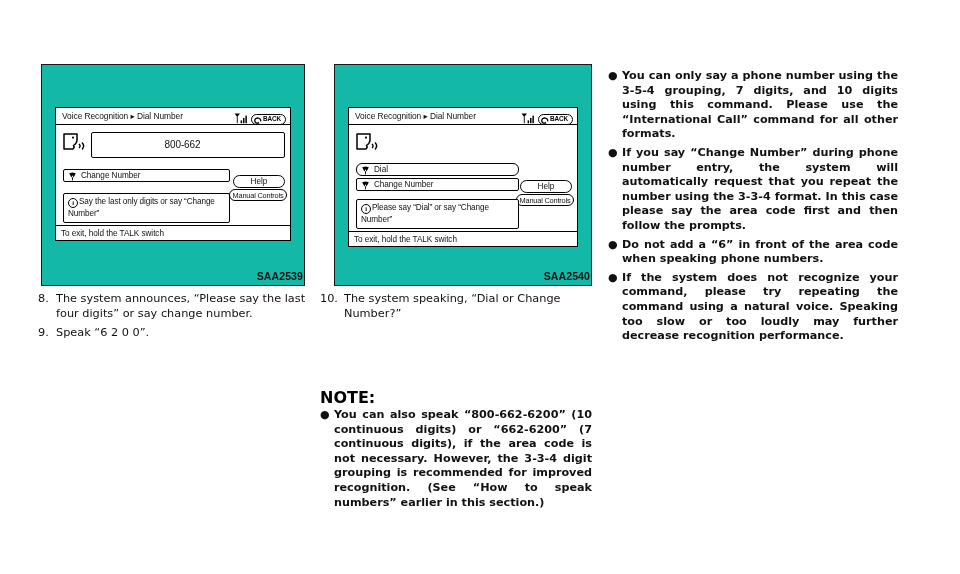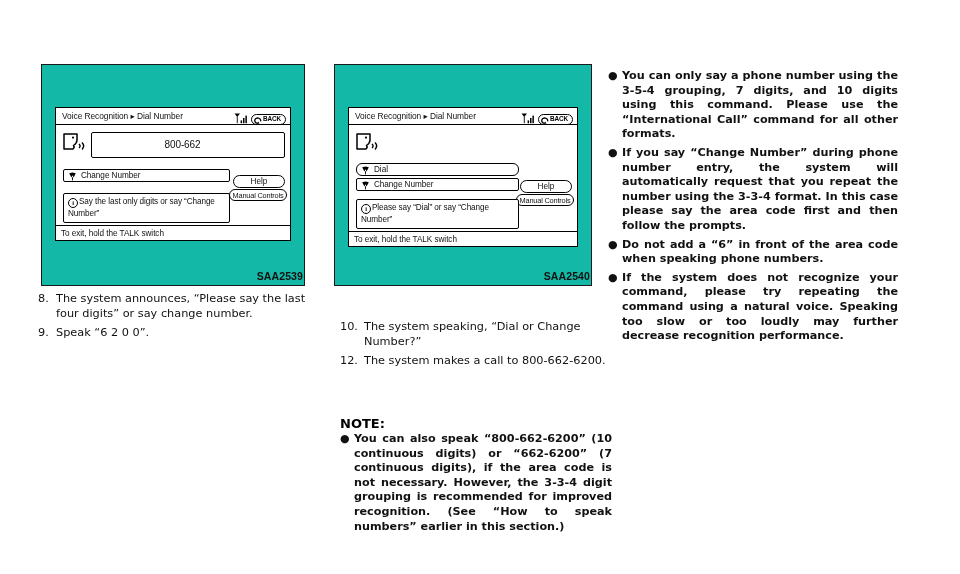--- a/index.html
+++ b/index.html
@@ -17,21 +17,21 @@
   }
 
   
   .page {
     position: absolute;
     left: 0; top: 0;
     width: 960px;
     height: 574px;
   }
   .col-1 { left: 38px;  width: 270px; }
-  .col-2 { left: 340px; width: 272px; margin-top: 28px; }
+  .col-2 { left: 320px; width: 272px; }
   .col-3 { left: 608px; width: 290px; }
 
   
   .figure-box {
     position: absolute;
     top: 64px;
     border: 1.4px solid #1a1a1a;
     background: #14b8a6;
     box-sizing: border-box;
   }
@@ -239,21 +239,21 @@
     text-align: left;
     white-space: nowrap;
   }
   .col-1 .step-num { width: 18px; }
   .col-2 .step-num { width: 24px; }
   .step-text { flex: 1 1 auto; }
   .just { text-align: justify; }
 
   .note-head {
     font-weight: 700;
-    font-size: 13px;
+    font-size: 16px;
     margin-bottom: 1px;
     font-family: "DejaVu Sans", sans-serif;
   }
   .bullets {
     font-family: "DejaVu Sans", sans-serif;
     font-weight: 700;
     font-size: 11.2px;
     line-height: 14.6px;
     color: #111;
   }
@@ -485,24 +485,20 @@
       <span class="step-num">9.</span>
       <span class="step-text">Speak “6 2 0 0”.</span>
     </div>
   </div>
 
   <div class="steps col-2" style="top:292px;">
     <div class="step">
       <span class="step-num">10.</span>
       <span class="step-text">The system speaking, “Dial or Change Number?”</span>
     </div>
-    <div class="step">
-      <span class="step-num">12.</span>
-      <span class="step-text just">The system makes a call to 800-662-6200.</span>
-    </div>
   </div>
 
   <div class="col-2" style="position:absolute; top:388px;">
     <div class="note-head">NOTE:</div>
     <div class="bullets">
       <div class="bullet">
         <span class="bullet-dot">●</span>
         <span class="bullet-text">You can also speak “800-662-6200” (10 continuous digits) or “662-6200” (7 continuous digits), if the area code is not necessary. However, the 3-3-4 digit grouping is recommended for improved recognition. (See “How to speak numbers” earlier in this section.)</span>
       </div>
     </div>

